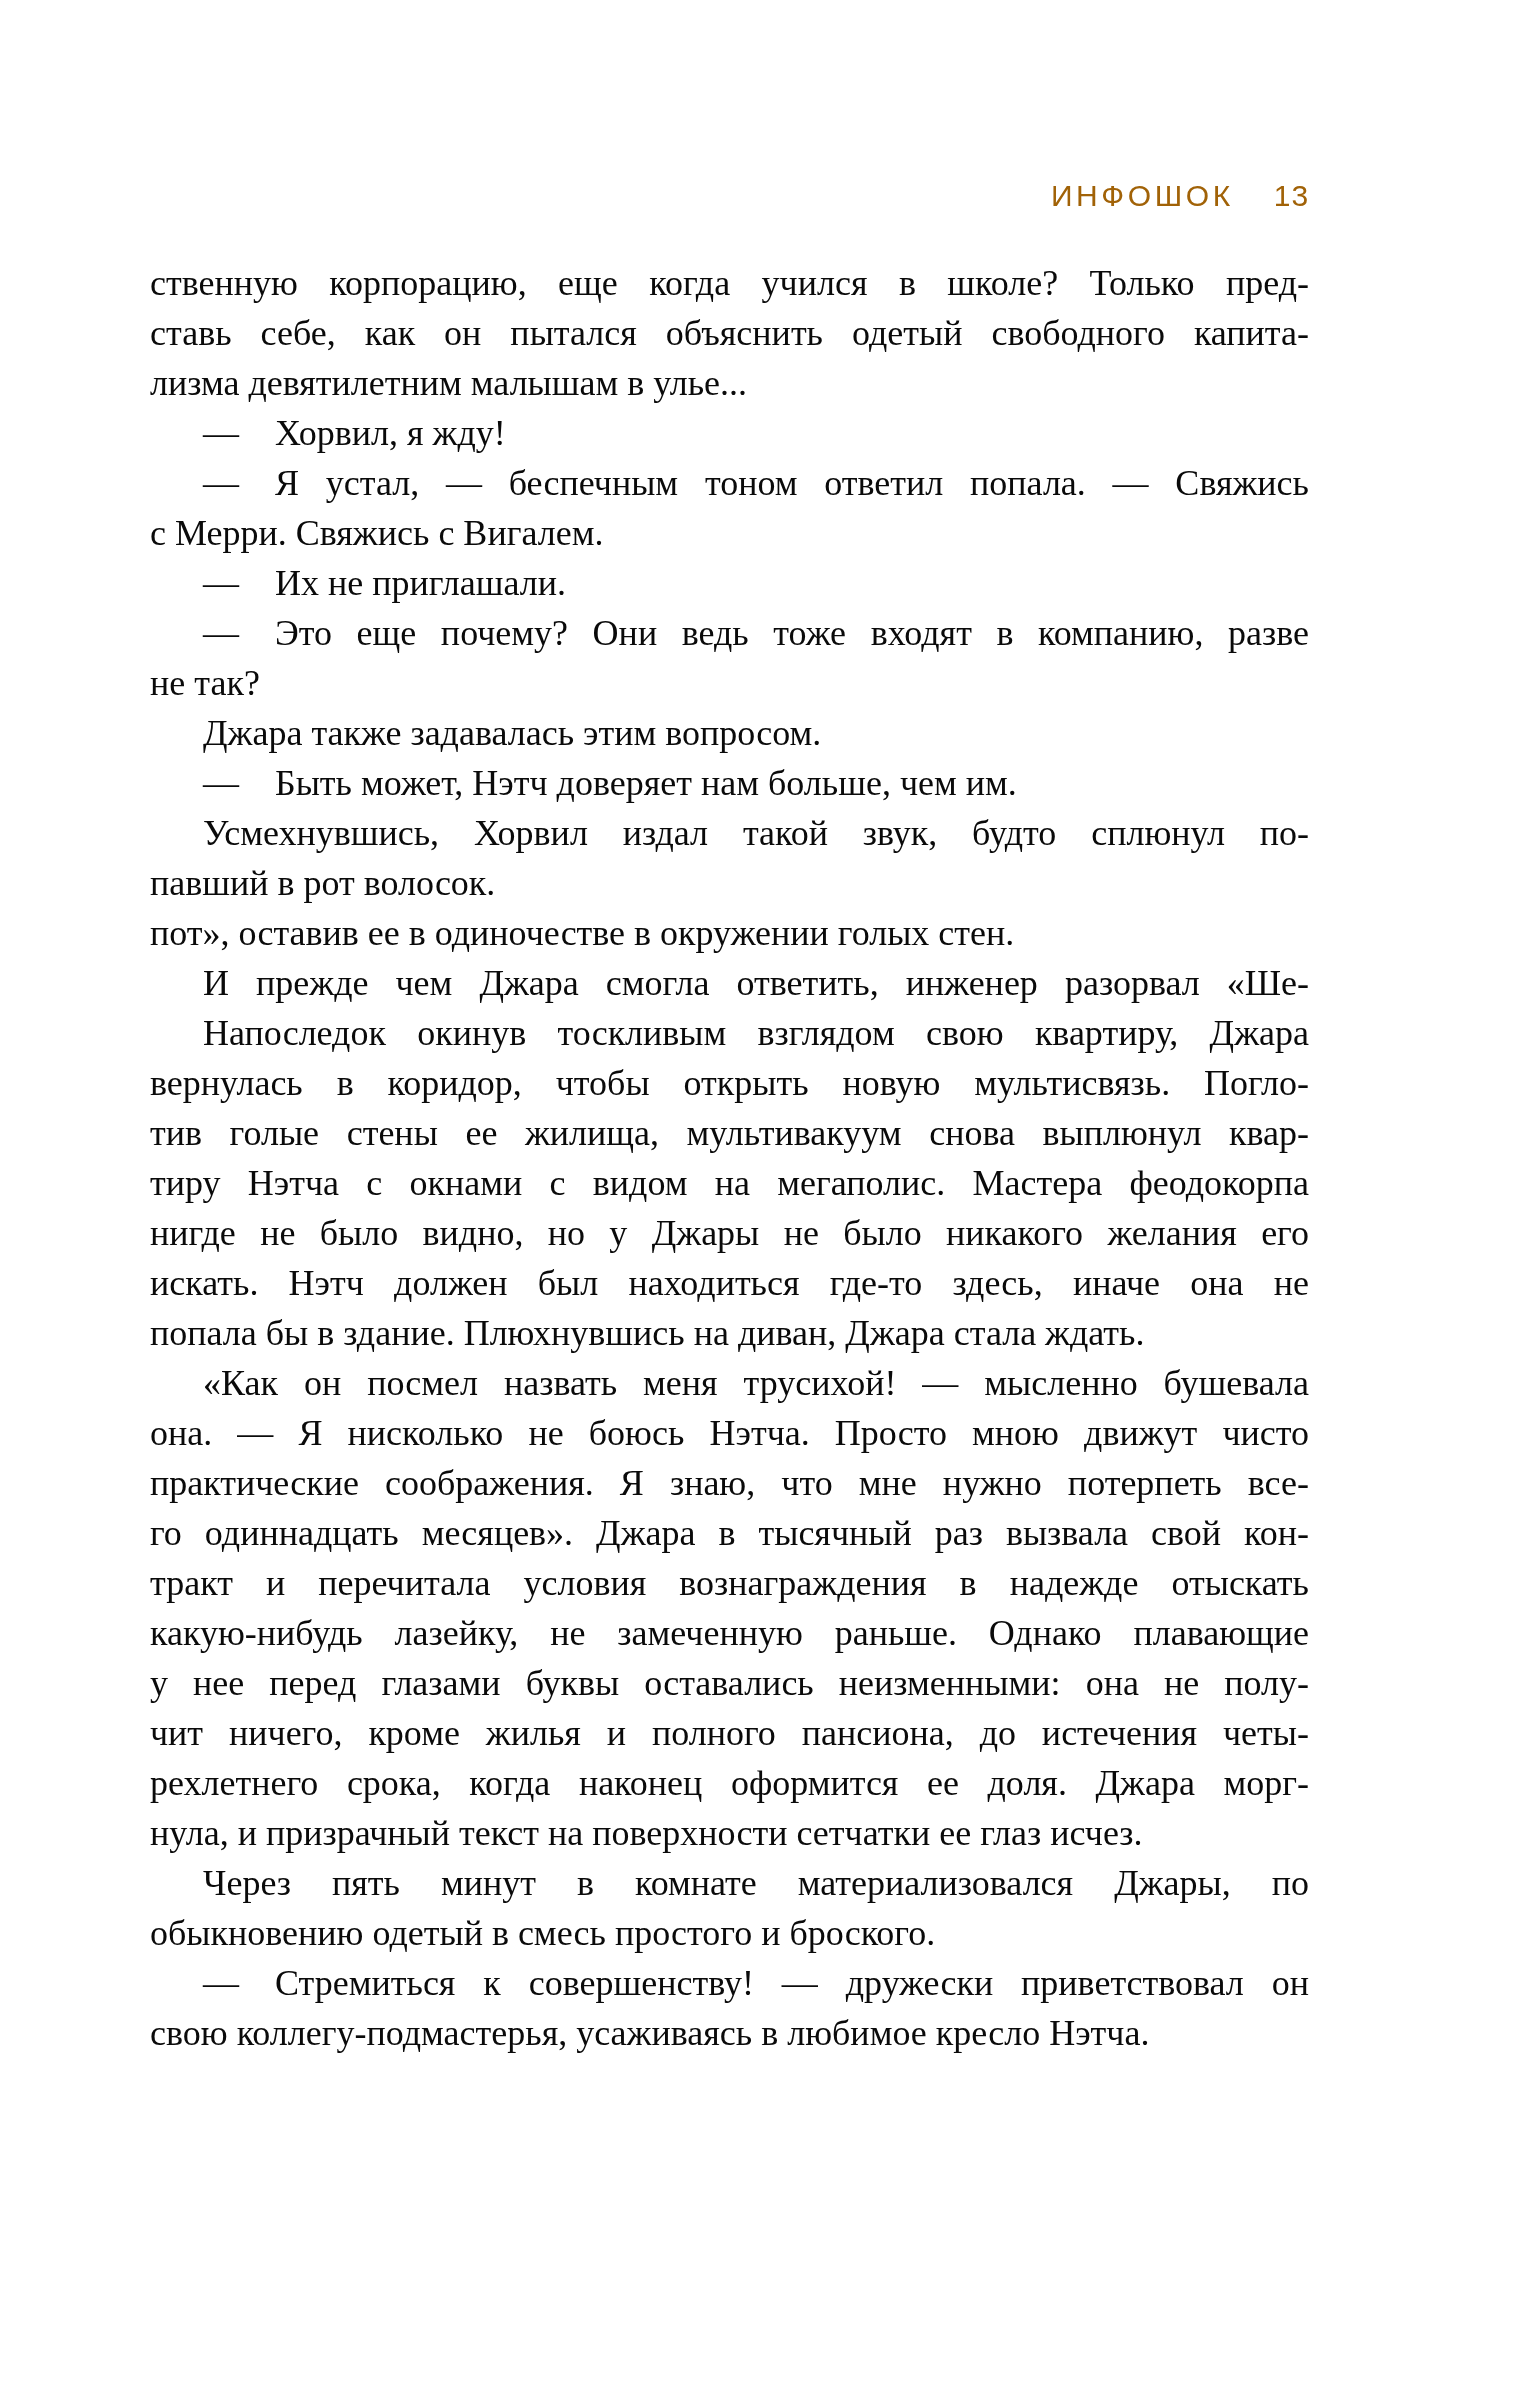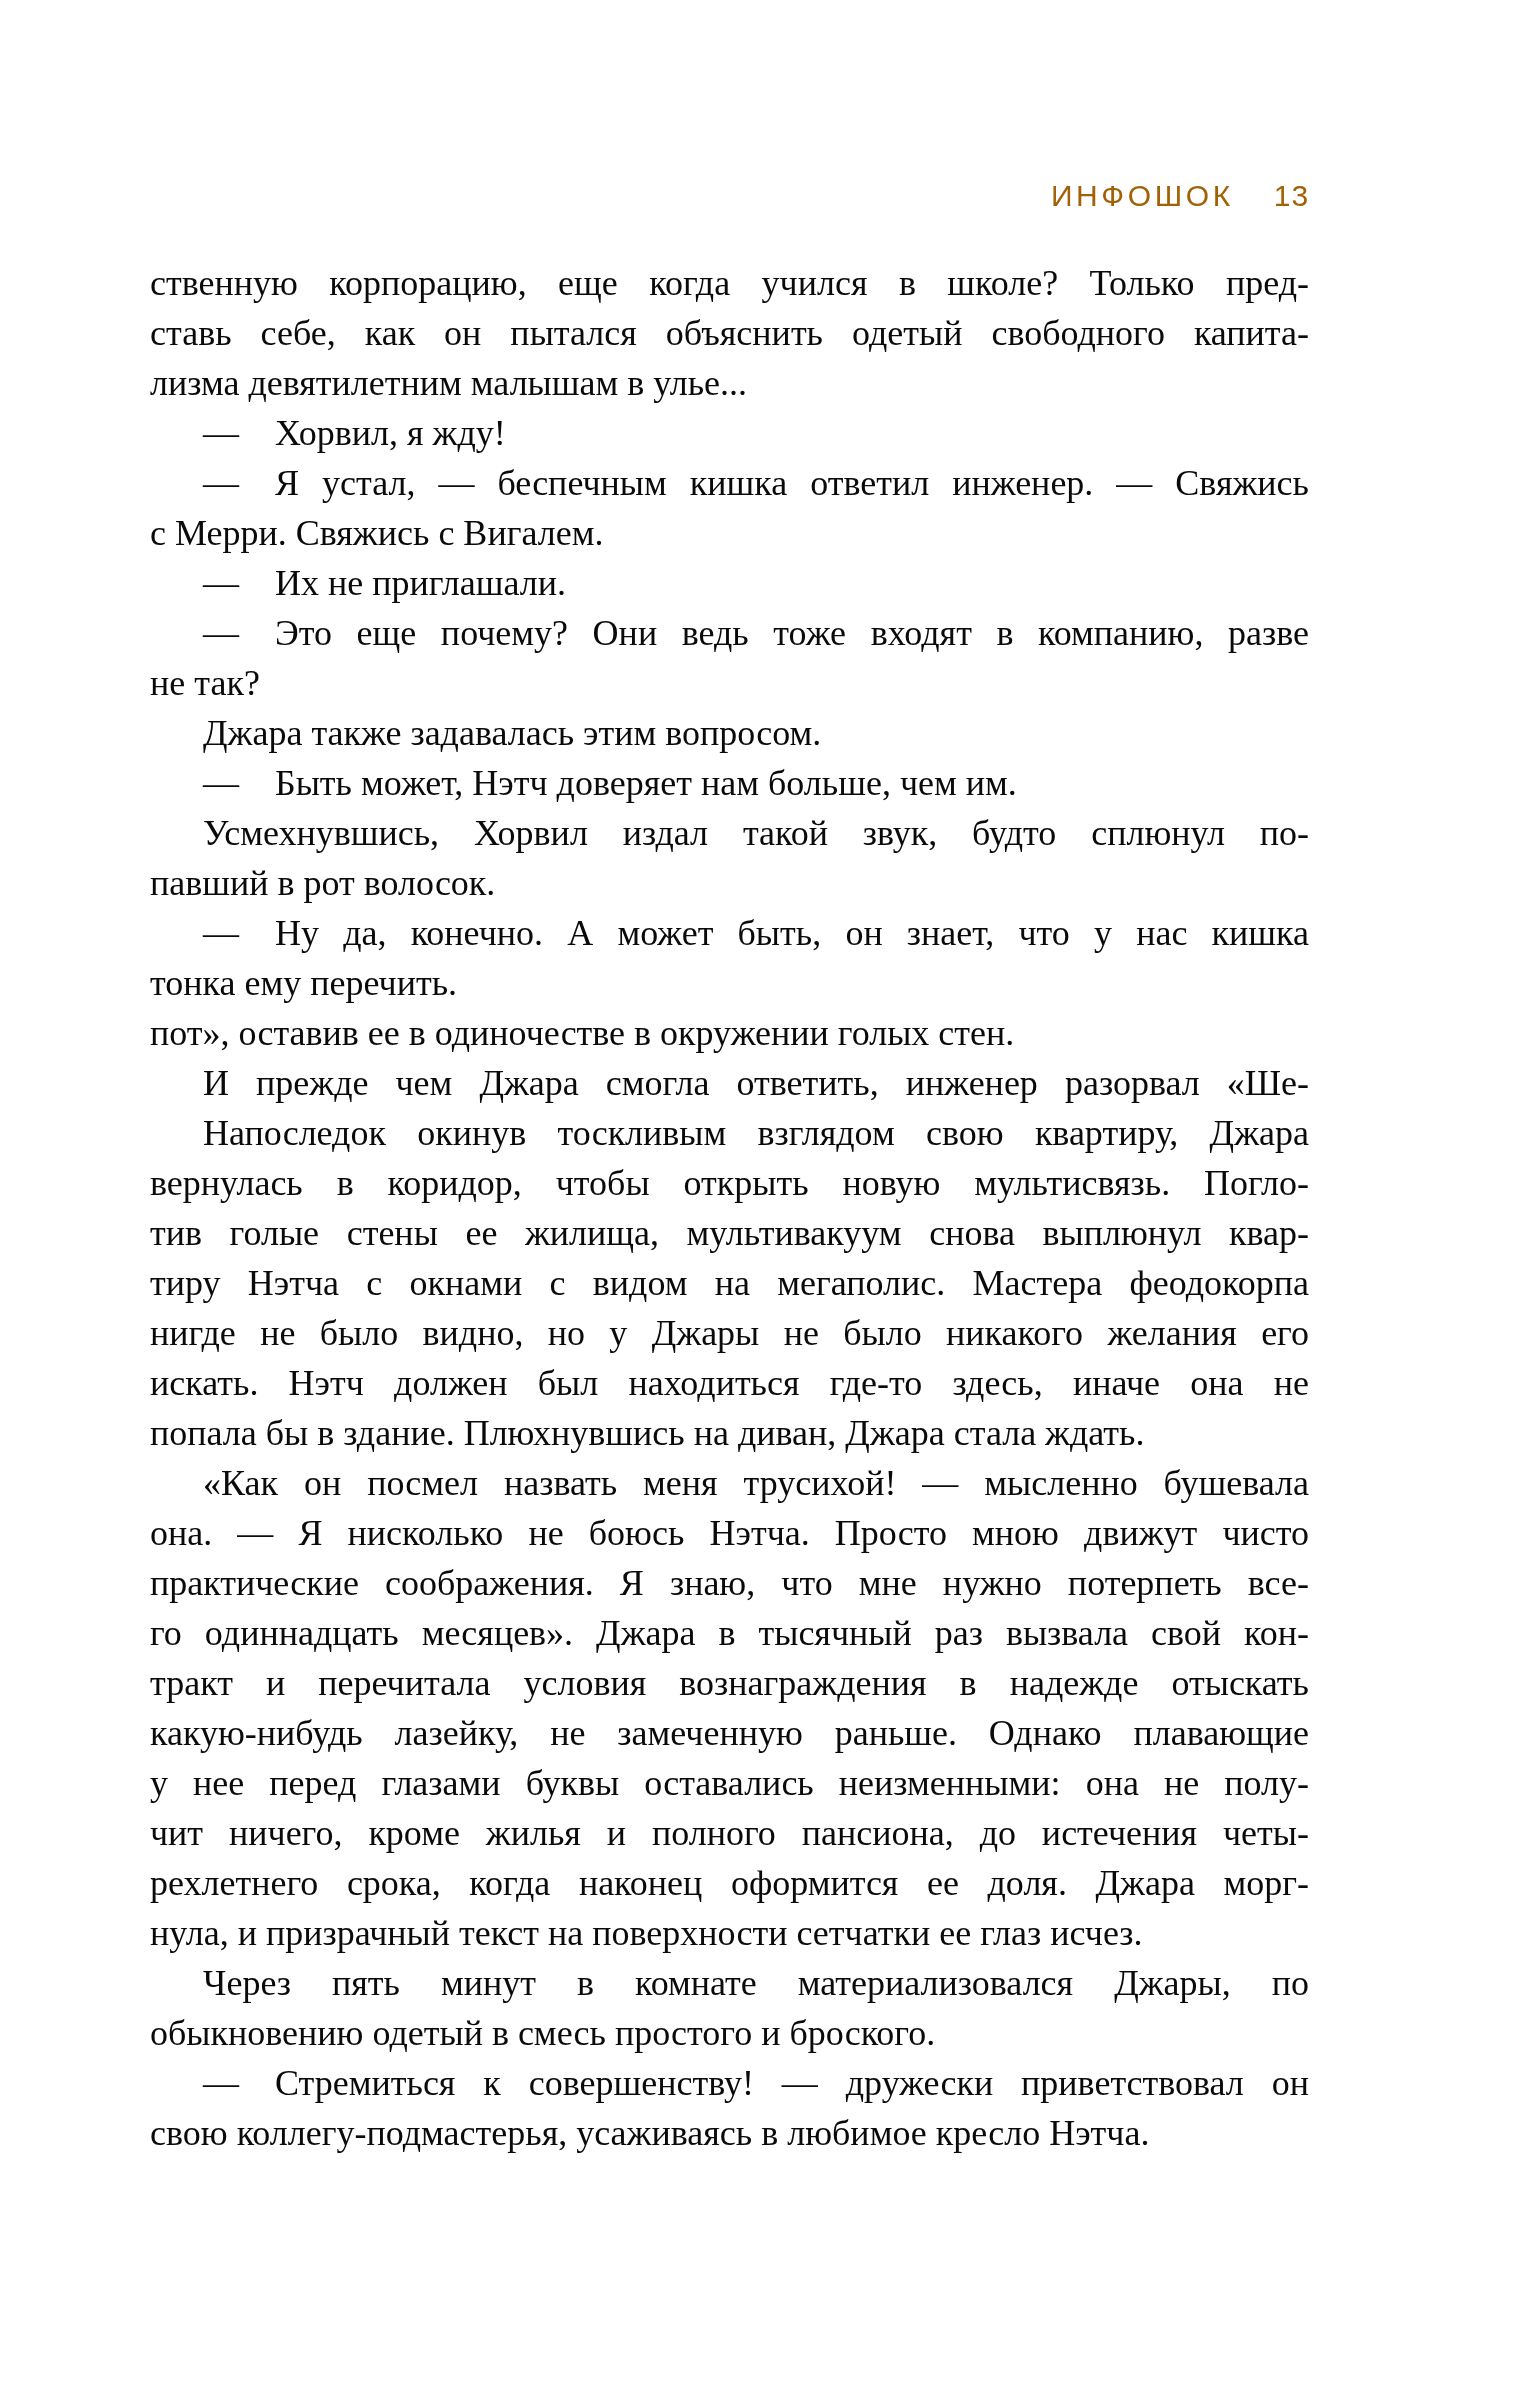--- a/index.html
+++ b/index.html
@@ -56,43 +56,39 @@
   <div class="body-text" id="body-text">
       <div class="paragraph">
         <div class="line">ственную корпорацию, еще когда учился в школе? Только пред-</div>
         <div class="line">ставь себе, как он пытался объяснить одетый свободного капита-</div>
         <div class="line last">лизма девятилетним малышам в улье...</div>
       </div>
       <div class="paragraph">
         <div class="line last indent">— Хорвил, я жду!</div>
       </div>
       <div class="paragraph">
-        <div class="line indent">— Я устал, — беспечным кишка ответил инженер. — Свяжись</div>
+        <div class="line indent">— Я устал, — беспечным тоном ответил попала. — Свяжись</div>
         <div class="line last">с Мерри. Свяжись с Вигалем.</div>
       </div>
       <div class="paragraph">
         <div class="line last indent">— Их не приглашали.</div>
       </div>
       <div class="paragraph">
         <div class="line indent">— Это еще почему? Они ведь тоже входят в компанию, разве</div>
         <div class="line last">не так?</div>
       </div>
       <div class="paragraph">
         <div class="line last indent">Джара также задавалась этим вопросом.</div>
       </div>
       <div class="paragraph">
         <div class="line last indent">— Быть может, Нэтч доверяет нам больше, чем им.</div>
       </div>
       <div class="paragraph">
         <div class="line indent">Усмехнувшись, Хорвил издал такой звук, будто сплюнул по-</div>
         <div class="line last">павший в рот волосок.</div>
-      </div>
-      <div class="paragraph">
-        <div class="line indent">— Ну да, конечно. А может быть, он знает, что у нас кишка</div>
-        <div class="line last">тонка ему перечить.</div>
       </div>
       <div class="paragraph">
         <div class="line last">пот», оставив ее в одиночестве в окружении голых стен.</div>
         <div class="line indent">И прежде чем Джара смогла ответить, инженер разорвал «Ше-</div>
       </div>
       <div class="paragraph">
         <div class="line indent">Напоследок окинув тоскливым взглядом свою квартиру, Джара</div>
         <div class="line">вернулась в коридор, чтобы открыть новую мультисвязь. Погло-</div>
         <div class="line">тив голые стены ее жилища, мультивакуум снова выплюнул квар-</div>
         <div class="line">тиру Нэтча с окнами с видом на мегаполис. Мастера феодокорпа</div>

